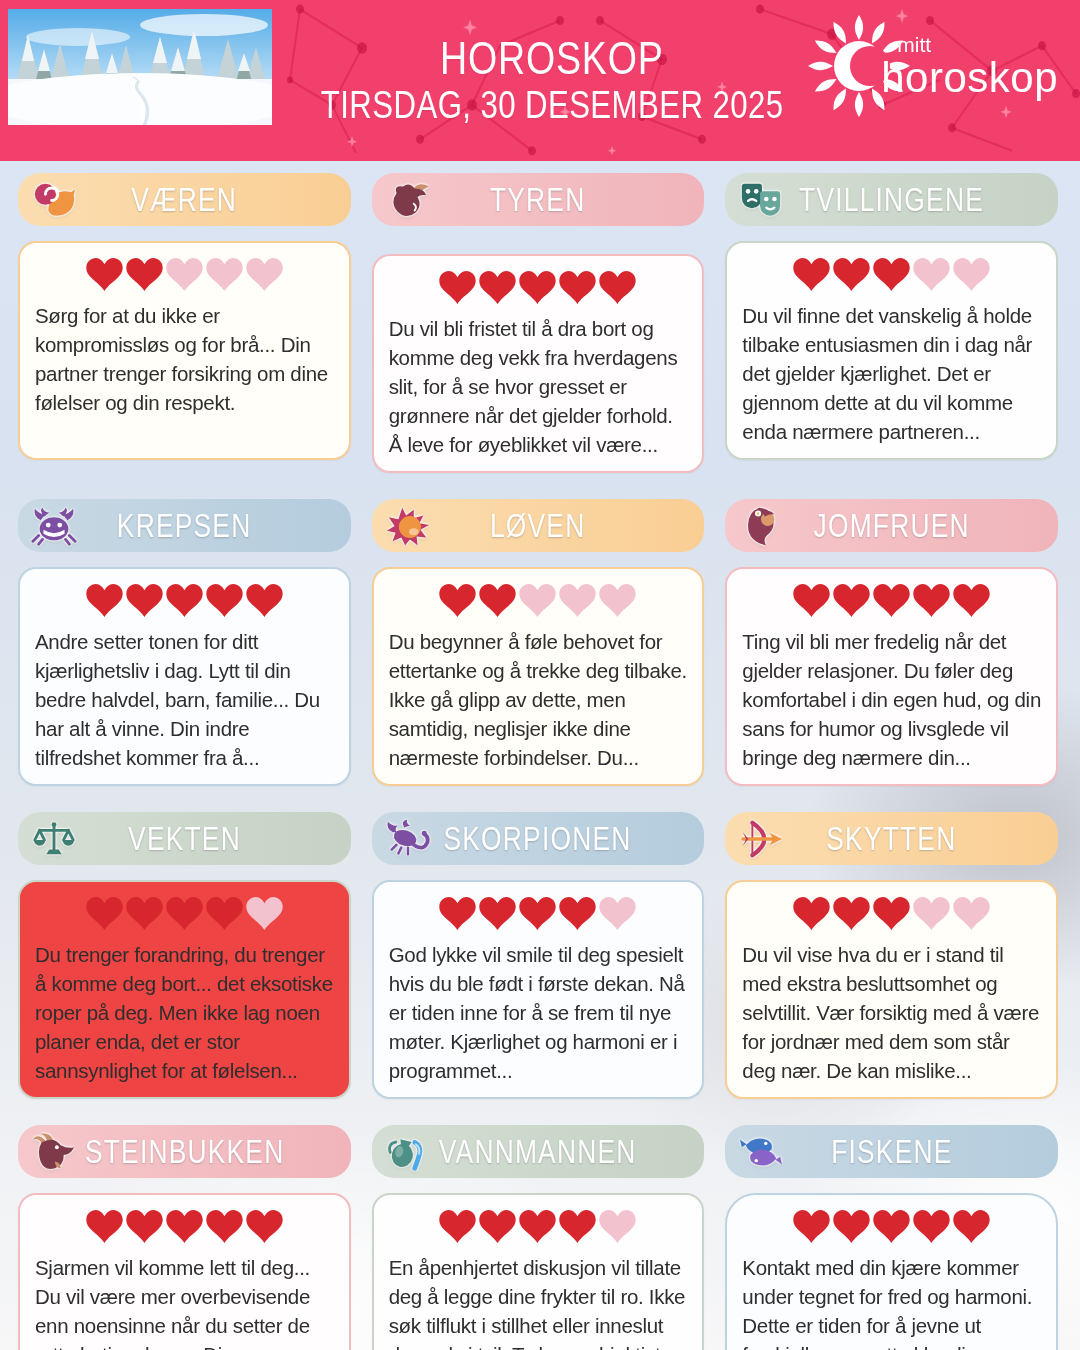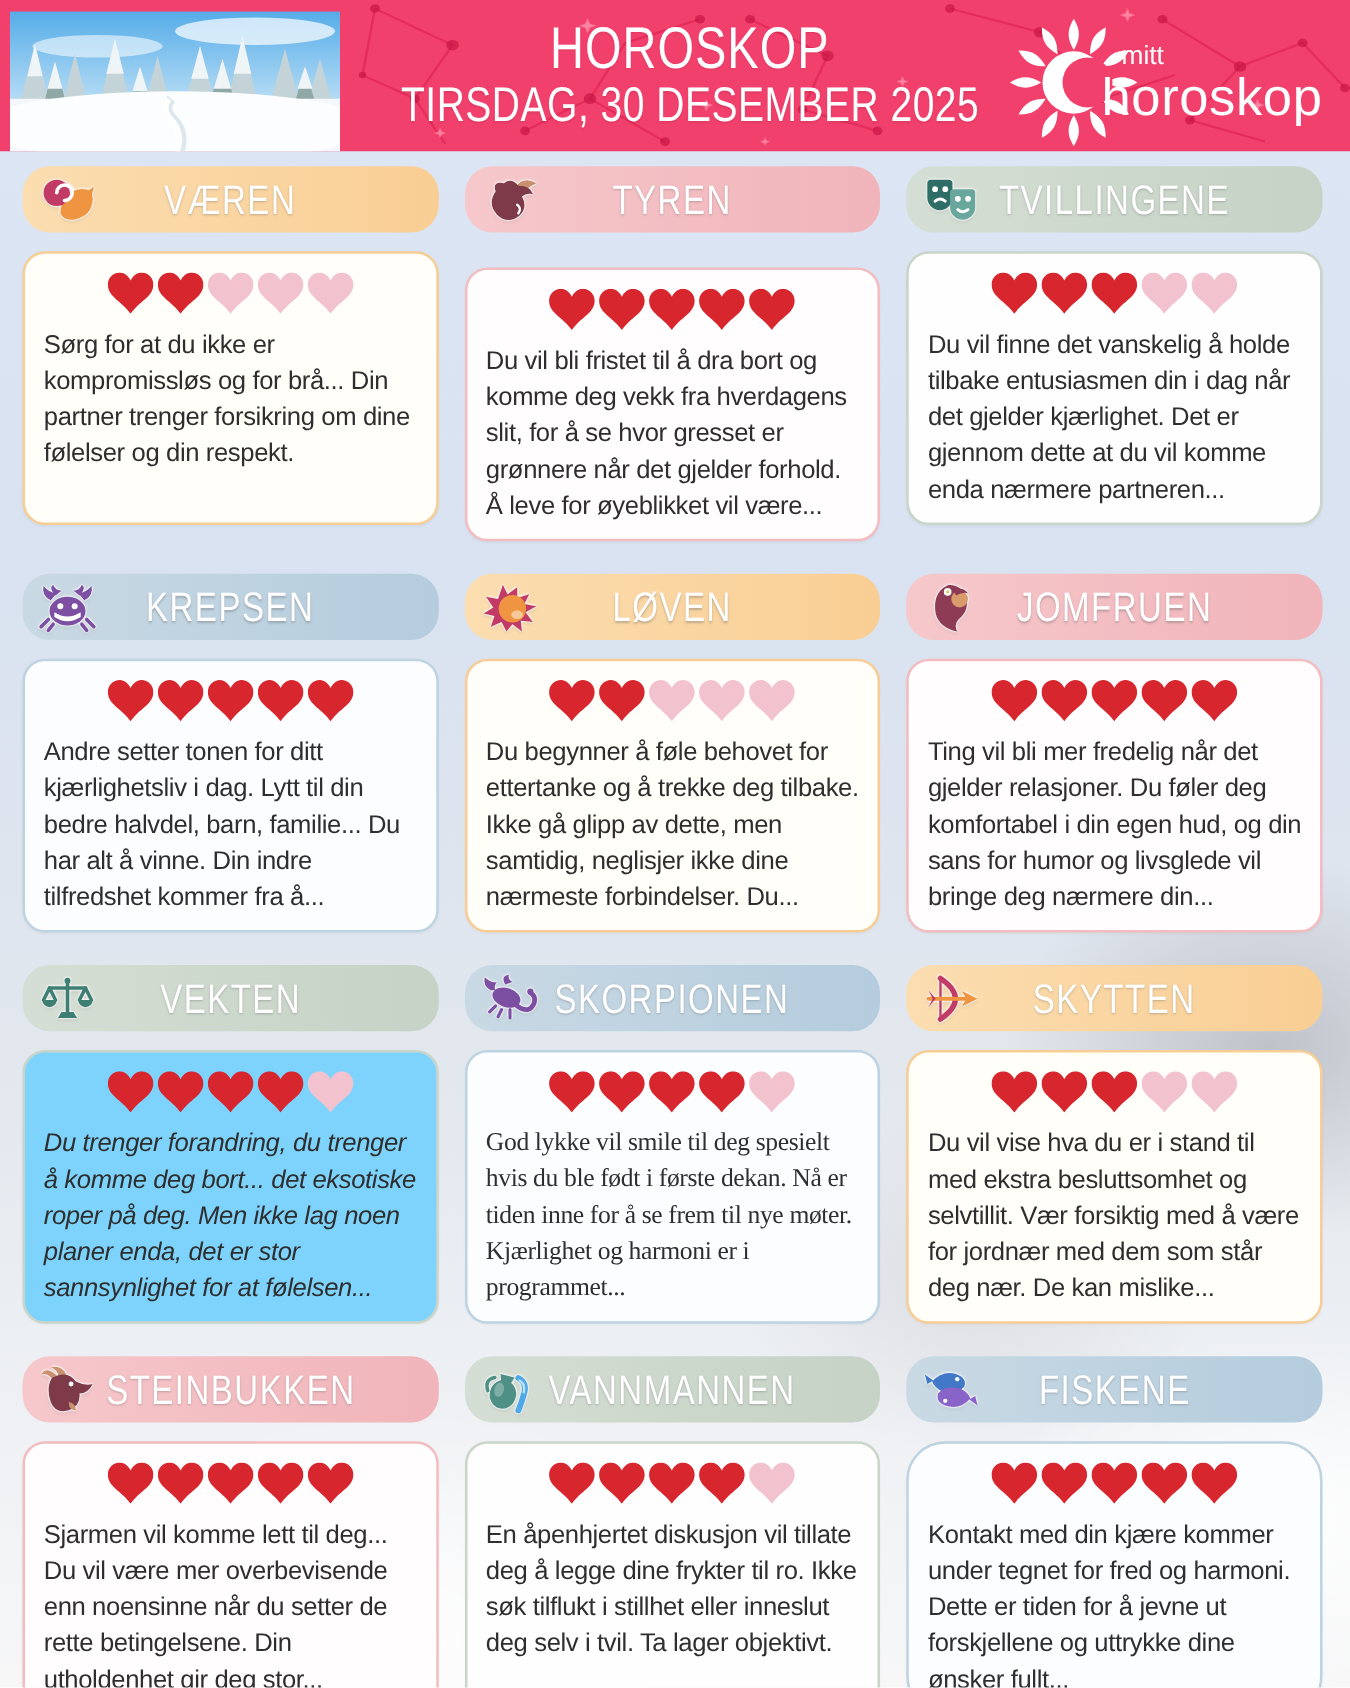--- a/index.html
+++ b/index.html
@@ -7,21 +7,21 @@
     width:1080px;height:1350px;overflow:hidden;
     font-family:"Liberation Sans","DejaVu Sans",sans-serif;
     background:
       radial-gradient(300px 220px at 94% 62%, rgba(150,150,158,.45), transparent 70%),
       radial-gradient(260px 200px at 72% 76%, rgba(205,205,210,.45), transparent 70%),
       radial-gradient(340px 220px at 96% 90%, rgba(255,255,255,.95), transparent 70%),
       radial-gradient(420px 260px at 30% 97%, rgba(255,255,255,.85), transparent 70%),
       linear-gradient(180deg,#DCE6F4 0%,#D9E2F0 35%,#E2E7EE 62%,#EFF1F4 85%,#F7F7F8 100%);
   }
   
-  .banner{position:relative;height:121px;overflow:hidden;background:#F2406C;}
+  .banner{position:relative;height:161px;overflow:hidden;background:#F2406C;}
   .pattern{position:absolute;inset:0;width:100%;height:100%;}
   .pattern .lines{stroke:var(--pattern-line,#D81848);}
   .pattern .sparks{fill:var(--sparkle,#FF8FAC);}
   .photo{position:absolute;left:8px;top:9px;width:264px;height:116px;overflow:hidden;}
   .photo svg{display:block;width:100%;height:100%;}
   .banner-center{position:absolute;left:272px;right:248px;top:0;bottom:0;
     display:flex;flex-direction:column;align-items:center;justify-content:center;color:#fff;}
   .banner-title{font-size:47px;line-height:1.04;font-weight:400;letter-spacing:1px;
     transform:scaleX(.8);text-shadow:0 1px 2px rgba(0,0,0,.08);}
   .banner-date{font-size:39px;font-weight:400;letter-spacing:.5px;transform:scaleX(.8);
@@ -447,21 +447,21 @@
               <path d="M39 11 L34 21 M39 11 L44 21"></path>
             </g>
             <path d="M3 21 a6 6 0 0 0 12 0Z" fill="#3E7E73"></path>
             <path d="M33 21 a6 6 0 0 0 12 0Z" fill="#3E7E73"></path>
             <circle cx="24" cy="5" r="2.5" fill="#3E7E73"></circle>
             <path d="M19 31 h10 l3 5 h-16Z" fill="#3E7E73"></path>
           </svg>
         </span>
       <span class="label">VEKTEN</span>
     </div>
-    <div class="body" style="border-color: rgb(202, 213, 201); background: #7dd3fc; font-style: italic;">
+    <div class="body" style="border-color: rgb(202, 213, 201); background: #ef4444;">
       <div class="hearts">
           <span class="heart">
             <svg viewBox="0 0 32 29">
               <path fill="#D7262D" d="M16 29C9.5 19.7 0 17.2 0 8.4 0 3.8 3.8 0 8.4 0 11.8 0 14.7 2.7 16 5.6 17.3 2.7 20.2 0 23.6 0 28.2 0 32 3.8 32 8.4c0 8.8-9.9 11.6-16 20.6z"></path>
             </svg>
           </span>
           <span class="heart">
             <svg viewBox="0 0 32 29">
               <path fill="#D7262D" d="M16 29C9.5 19.7 0 17.2 0 8.4 0 3.8 3.8 0 8.4 0 11.8 0 14.7 2.7 16 5.6 17.3 2.7 20.2 0 23.6 0 28.2 0 32 3.8 32 8.4c0 8.8-9.9 11.6-16 20.6z"></path>
             </svg>
@@ -494,21 +494,21 @@
               <path d="M20 8 Q16 1 23 0 Q22 4 26 6Z"></path>
               <ellipse cx="21" cy="19" rx="12" ry="8" transform="rotate(18 21 19)"></ellipse>
             </g>
             <path d="M30 26 Q40 33 44 24 Q46 18 41 15" stroke="#7C4FA2" stroke-width="4" fill="none" stroke-linecap="round"></path>
             <circle cx="41" cy="14" r="2.6" fill="#7C4FA2"></circle>
             <path d="M12 26 L7 31 M17 29 L14 35 M24 29 L24 36" stroke="#7C4FA2" stroke-width="2.6" stroke-linecap="round"></path>
           </svg>
         </span>
       <span class="label">SKORPIONEN</span>
     </div>
-    <div class="body" style="border-color: rgb(190, 211, 225); background: rgb(252, 253, 255); font-family: Liberation Serif, serif;">
+    <div class="body" style="border-color: rgb(190, 211, 225); background: rgb(252, 253, 255);">
       <div class="hearts">
           <span class="heart">
             <svg viewBox="0 0 32 29">
               <path fill="#D7262D" d="M16 29C9.5 19.7 0 17.2 0 8.4 0 3.8 3.8 0 8.4 0 11.8 0 14.7 2.7 16 5.6 17.3 2.7 20.2 0 23.6 0 28.2 0 32 3.8 32 8.4c0 8.8-9.9 11.6-16 20.6z"></path>
             </svg>
           </span>
           <span class="heart">
             <svg viewBox="0 0 32 29">
               <path fill="#D7262D" d="M16 29C9.5 19.7 0 17.2 0 8.4 0 3.8 3.8 0 8.4 0 11.8 0 14.7 2.7 16 5.6 17.3 2.7 20.2 0 23.6 0 28.2 0 32 3.8 32 8.4c0 8.8-9.9 11.6-16 20.6z"></path>
             </svg>

